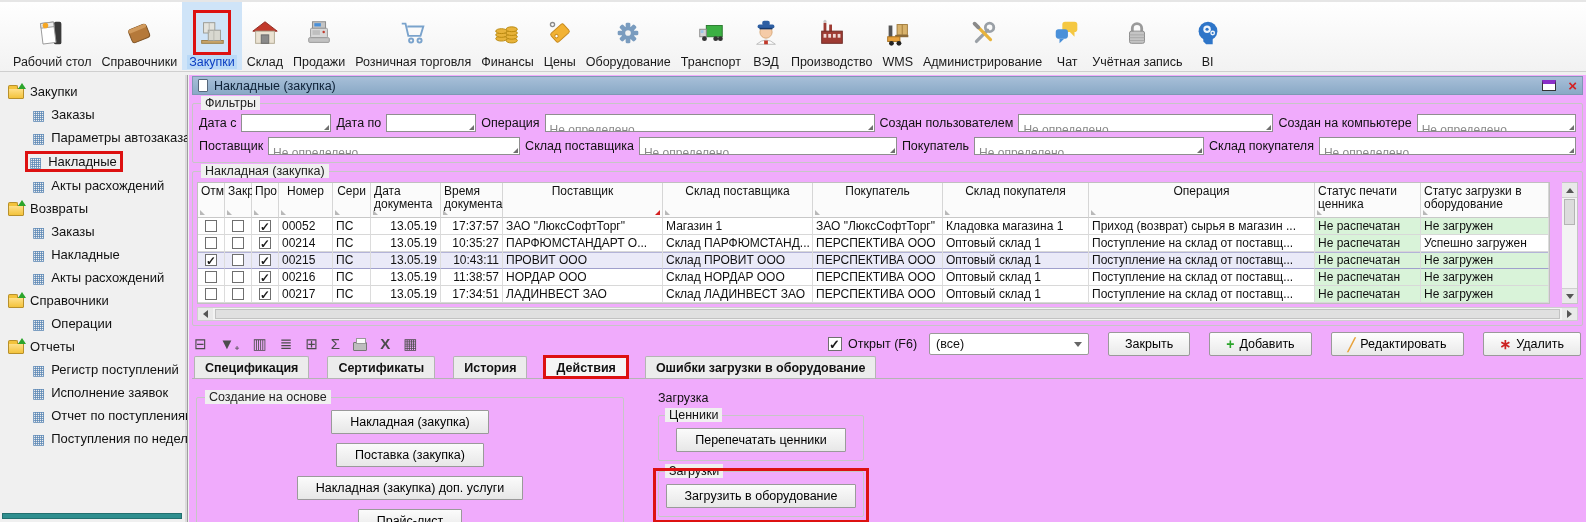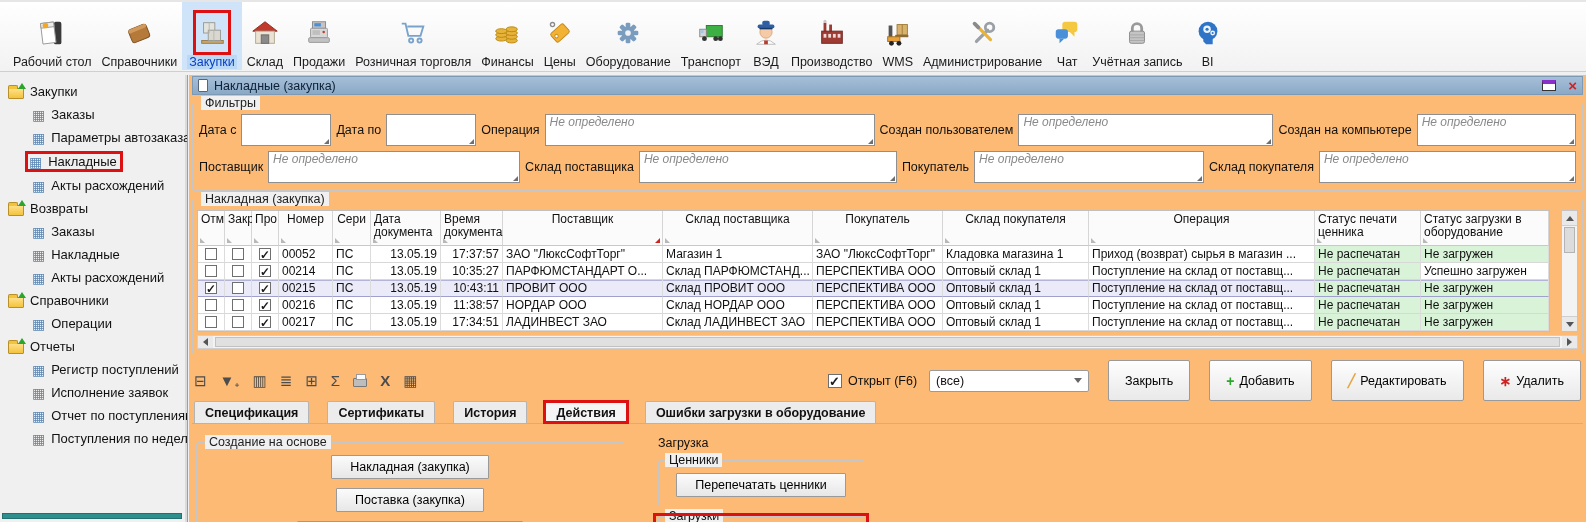--- a/index.html
+++ b/index.html
@@ -34,39 +34,39 @@
   .tree-group, .tree-item{ display:flex; align-items:center; gap:6px; padding:4px 2px 4px 8px; font-size:13px; white-space:nowrap; }
   .tree-item{ padding-left:32px; }
   .folder{ width:16px; height:11px; background:linear-gradient(#ffe08a,#f3c33c); border:1px solid #b8902a; border-radius:1px; position:relative; flex:0 0 auto; margin-top:3px;}
   .folder::before{ content:""; position:absolute; top:-4px; left:-1px; width:8px; height:3px; background:#f3c33c; border:1px solid #b8902a; border-bottom:none; border-radius:2px 2px 0 0; }
   .folder::after{ content:""; position:absolute; top:-6px; left:9px; width:0; height:0; border-left:4px solid transparent; border-right:4px solid transparent; border-bottom:6px solid #2ca52c; }
   .grid-glyph{ color:#5b87b5; font-size:14px; line-height:12px; flex:0 0 auto; }
   .red-wrap{ position:relative; display:inline-flex; align-items:center; gap:6px; padding:1px 5px 1px 1px; }
   .hl-tree{ inset:-2px -1px -2px -3px; }
   .teal-bar{ position:absolute; left:2px; right:5px; bottom:3px; height:6px; background:#2f8f8f; border:1px solid #23706f; }
   
-  .main{ position:absolute; left:189px; top:75px; right:0; bottom:0; background:#fdba74; padding:0 3px; }
+  .main{ position:absolute; left:189px; top:75px; right:0; bottom:0; background:#f0abfc; padding:0 3px; }
   .titlebar{
     height:19px; margin-top:1px; background:linear-gradient(#a7bfd8,#8aa9c6);
     border:1px solid #7e99b4; display:flex; align-items:center; gap:6px; padding:0 5px;
   }
   .title-doc{ width:10px; height:13px; background:#fff; border:1px solid #56677a; border-radius:1px; }
   .titlebar .t-text{ font-size:12.5px; color:#0d2036; }
   .t-spacer{ flex:1; }
   .win-max{ width:14px; height:11px; background:#fff; border:1px solid #333; border-top:4px solid #8a2fc8; }
   .win-close{ color:#d42222; font-weight:bold; font-size:15px; line-height:11px; margin-left:6px; }
   
   .gbox{ border:1px solid #c6c6c6; border-radius:2px; position:relative; margin-top:8px; padding:8px 6px 5px 6px; }
   .gbox > .gb-label{ position:absolute; top:-8px; left:8px; background:#f0f0f0; padding:0 4px; font-size:12.5px; color:#222; }
   
   .f-row{ display:flex; align-items:center; gap:5px; margin:2px 0 5px 0; }
   .f-label{ font-size:12.5px; white-space:nowrap; }
   .f-input{
-    height:32px; background:#fff; border:1px solid #8f8f8f; position:relative;
-    font-size:12px; color:#8a8a8a; padding:0 4px; overflow:hidden; white-space:nowrap;font-style:italic;
+    height:18px; background:#fff; border:1px solid #8f8f8f; position:relative;
+    font-size:12px; color:#8a8a8a; padding:8px 4px; overflow:hidden; white-space:nowrap;
   }
   .f-input::after{ content:""; position:absolute; right:1px; bottom:1px; border-left:5px solid transparent; border-bottom:5px solid #6f6f6f; }
   
   .gridwrap{ display:flex; margin-top:4px;gap:12px; }
   .gtable{ flex:1; border:1px solid #c0c0c0; background:#fff; overflow:hidden; }
   .gridcols{ display:grid; grid-template-columns:27px 27px 27px 54px 38px 70px 62px 160px 150px 130px 146px 226px 106px minmax(100px,1fr); }
   .ghead .hcell{
     background:#fbfbfb; border-right:1px solid #d6d6d6; border-bottom:1px solid #c8c8c8;
     font-size:12px; text-align:center; padding:2px 3px 6px 3px; line-height:13px; position:relative; min-height:30px;
   }
@@ -104,21 +104,21 @@
   .mini-icons .mi{ line-height:16px; }
   .print-ic{ display:inline-block; width:14px; height:9px; background:#bdbdbd; border:1px solid #777; border-radius:1px; position:relative; margin-top:4px; }
   .print-ic::before{ content:""; position:absolute; top:-5px; left:2px; width:8px; height:4px; background:#fafafa; border:1px solid #999; }
   .mini-spacer{ flex:1; }
   .ctl{ display:flex; align-items:center; gap:6px; }
   .cb-big{ width:14px; height:14px; }
   .cb-big.on::after{ top:-1px; font-size:13px; }
   .sel-box{ width:160px; height:22px; background:#fff; border:1px solid #9a9a9a; border-radius:2px; display:flex; align-items:center; padding:0 6px; font-size:12.5px; margin-left:6px; }
   .sel-box .chev{ margin-left:auto; border-left:4px solid transparent; border-right:4px solid transparent; border-top:5px solid #666; }
   .btn{
-    height:41px; background:linear-gradient(#fefefe,#e9e9e9); border:1px solid #9a9a9a; border-radius:2px;
+    height:24px; background:linear-gradient(#fefefe,#e9e9e9); border:1px solid #9a9a9a; border-radius:2px;
     font-size:12.5px; padding:0 16px; display:inline-flex; align-items:center; gap:5px; margin-left:13px; white-space:nowrap;
     font-family:"Liberation Sans", sans-serif;
   }
   .b-plus{ color:#2ca52c; font-weight:bold; font-size:14px; }
   .b-pencil{ color:#e8a33d; font-weight:bold; }
   .b-del{ color:#cc2222; font-weight:bold; font-size:14px; }
   
   .tabs{ display:flex; align-items:flex-end; gap:18px; margin-top:0; border-bottom:1px solid #b4b4b4; padding:0 2px;font-weight:bold; }
   .tab{
     padding:4px 10px 3px 10px; font-size:12.5px; background:#ececec; border:1px solid #b4b4b4;

